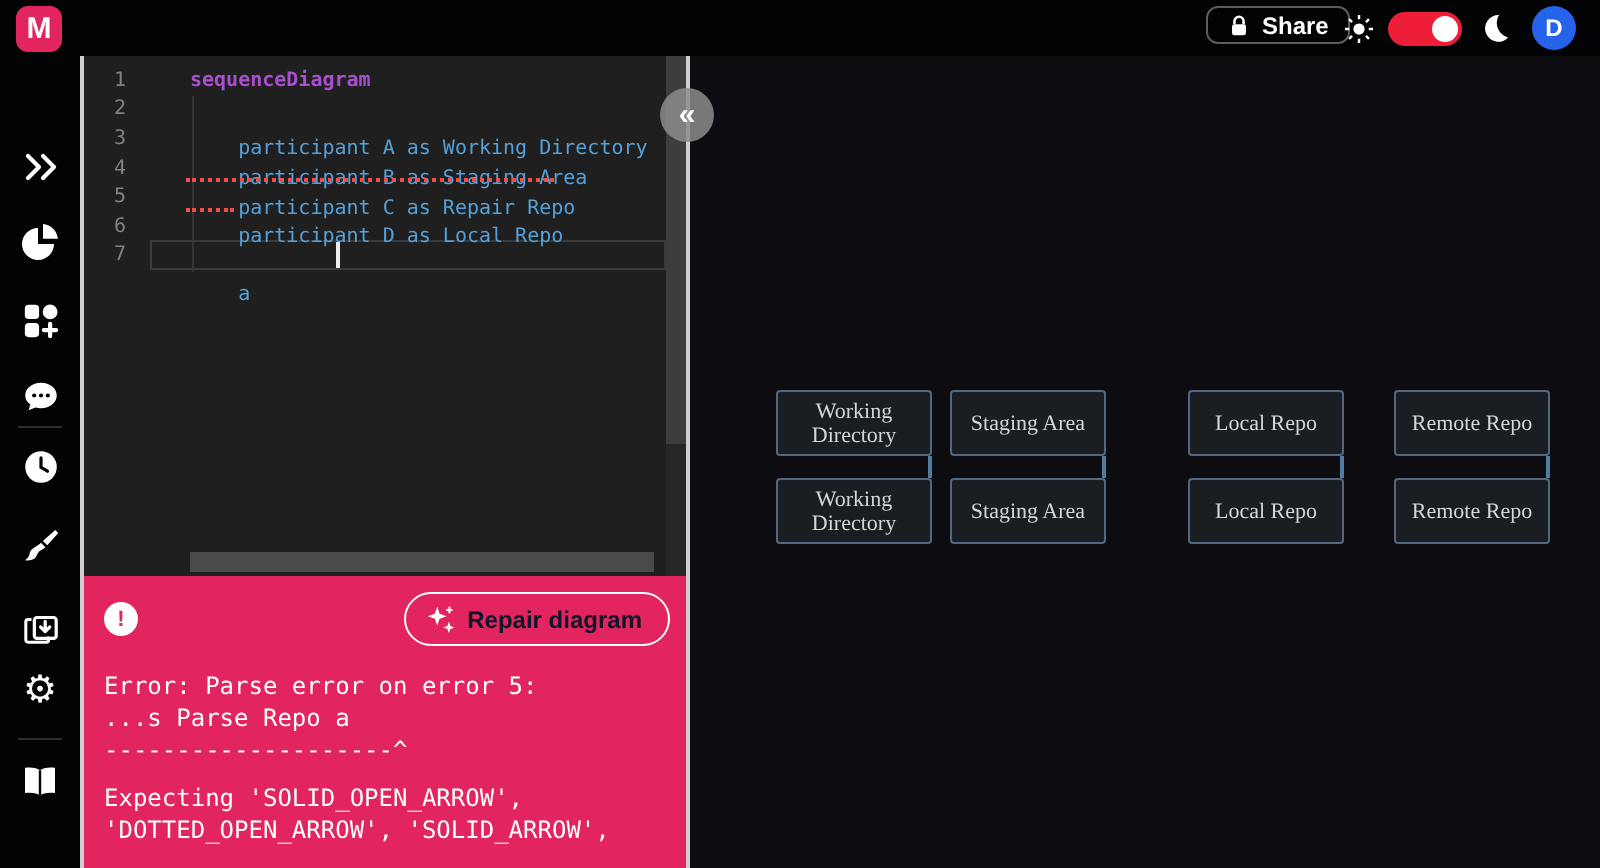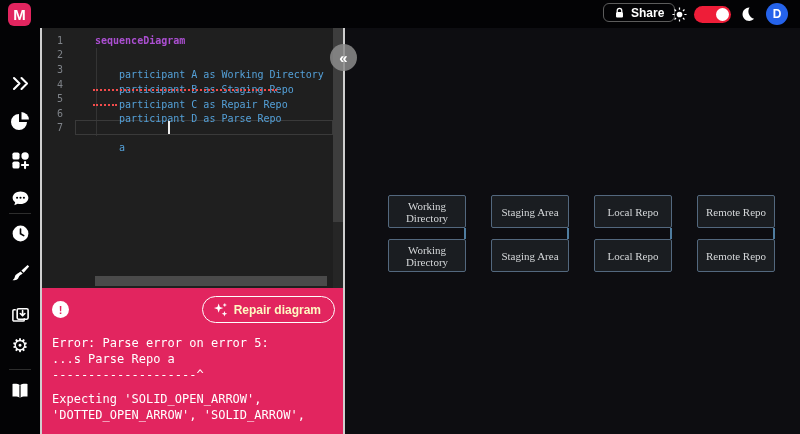--- a/index.html
+++ b/index.html
@@ -53,21 +53,21 @@
     text-align:center;cursor:pointer;z-index:5;font-family:"Liberation Sans",sans-serif;padding:0;}
 
   
   .error-panel{position:absolute;left:42px;top:288px;width:301px;height:146px;background:#e2255f;box-sizing:border-box;
     padding:8px 8px 0 8px;z-index:4;}
   .err-head{display:flex;align-items:center;}
   .err-icon{width:17px;height:17px;border-radius:50%;background:#fff;color:#e2255f;font-size:11px;font-weight:bold;
     display:flex;align-items:center;justify-content:center;flex:none;margin-left:2px;}
   .err-title{color:#fff;font-size:13px;font-weight:600;margin-left:9px;}
   .repair-btn{margin-left:auto;display:flex;align-items:center;gap:6px;background:transparent;border:1.5px solid #fff;
-    border-radius:15px;padding:5px 13px 5px 10px;color:#fef9c3;font-size:12px;font-weight:600;cursor:pointer;
+    border-radius:15px;padding:5px 13px 5px 10px;color:#0f172a;font-size:12px;font-weight:600;cursor:pointer;
     font-family:"Liberation Sans",sans-serif;}
   .err-body{margin:12px 0 0 2px;color:#fff;font-family:"DejaVu Sans Mono",monospace;font-size:12px;line-height:16px;}
   .err-body div{white-space:pre;}
   .err-gap{margin-top:8px;}
 
   
   .preview{position:absolute;left:345px;top:28px;width:455px;height:406px;background:#0d0d11;cursor:grab;}
   .pcol{position:absolute;top:167px;width:78px;display:flex;flex-direction:column;align-items:flex-end;font-family:Liberation Serif, serif;}
   .pbox{width:78px;height:33px;box-sizing:border-box;border:1px solid #53687e;border-radius:2px;background:#1a1d21;
     color:#d4d7d9;font-size:11px;display:flex;align-items:center;justify-content:center;text-align:center;}
@@ -184,29 +184,29 @@
       <div class="crow">
         <span class="ln">1</span>
         <span class="code kw">sequenceDiagram</span>
       </div>
       <div class="crow">
         <span class="ln">2</span>
         <span class="code blue">    participant A as Working Directory</span>
       </div>
       <div class="crow">
         <span class="ln">3</span>
-        <span class="code blue">    participant B as Staging Repo</span>
+        <span class="code blue">    participant B as Staging Area</span>
       </div>
       <div class="crow">
         <span class="ln">4</span>
         <span class="code blue">    participant C as Repair Repo</span>
       </div>
       <div class="crow">
         <span class="ln">5</span>
-        <span class="code blue">    participant D as Parse Repo</span>
+        <span class="code blue">    participant D as Local Repo</span>
       </div>
       <div class="crow">
         <span class="ln">6</span>
         <span class="code"></span>
       </div>
       <div class="crow">
         <span class="ln">7</span>
         <span class="code blue">    a</span>
       </div>
     </div>
@@ -243,21 +243,21 @@
 
     </div>
   </section>
 
   <section class="preview">
     <div class="pcol" style="left:43px">
       <div class="pbox">Working Directory</div>
       <div class="plink"></div>
       <div class="pbox">Working Directory</div>
     </div>
-    <div class="pcol" style="left:146px">
+    <div class="pcol" style="left:130px">
       <div class="pbox">Staging Area</div>
       <div class="plink"></div>
       <div class="pbox">Staging Area</div>
     </div>
     <div class="pcol" style="left:249px">
       <div class="pbox">Local Repo</div>
       <div class="plink"></div>
       <div class="pbox">Local Repo</div>
     </div>
     <div class="pcol" style="left:352px">

